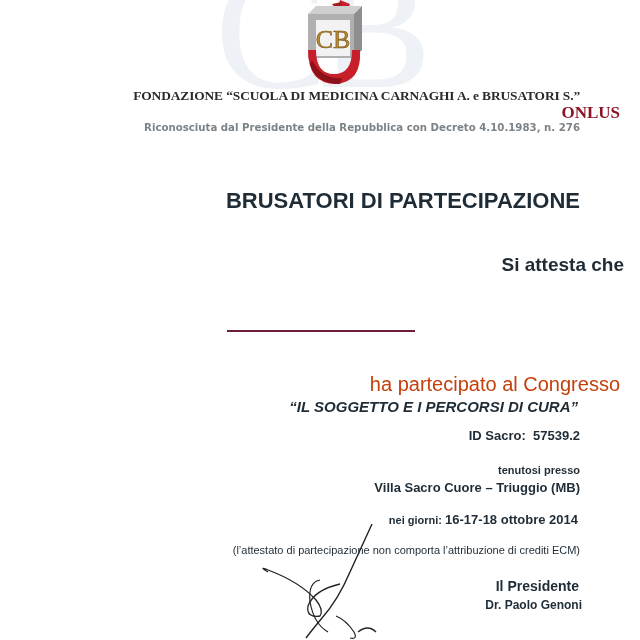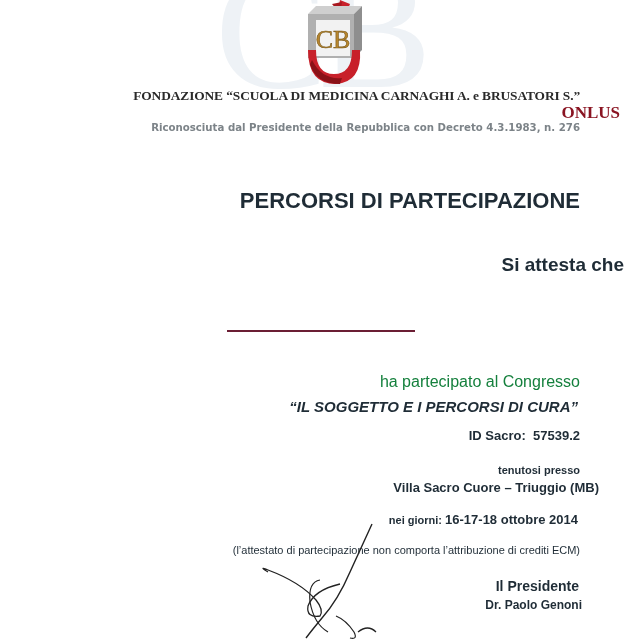--- a/index.html
+++ b/index.html
@@ -28,25 +28,25 @@
     .recognized {
       top: 122px; font-family: "DejaVu Sans", sans-serif; font-weight: bold; font-size: 10.2px;
       color: #7c8388;
     }
     .title { top: 188px; font-size: 22px; font-weight: bold; color: #1f2c36; }
     .subtitle { top: 254px; font-size: 19px; font-weight: bold; color: #1f2c36; margin-left: 44px; }
     .name-line {
       position: absolute; left: 227px; top: 330px; width: 188px; height: 2px;
       background: #6b1e34; z-index: 2;
     }
-    .participated { top: 373px; font-size: 16px; color: #15803d; }
+    .participated { top: 373px; font-size: 20px; color: #c2410c; padding-left: 40px; }
     .congress { top: 398px; font-size: 15px; font-weight: bold; font-style: italic; color: #1f2c36; left: -2px; }
     .event-id { top: 428px; font-size: 13px; font-weight: bold; color: #1f2c36; }
     .held-at { top: 464px; font-size: 11px; font-weight: bold; color: #1f2c36; }
-    .venue { top: 480px; font-size: 13px; font-weight: bold; color: #1f2c36; padding-left: 19px; }
+    .venue { top: 480px; font-size: 13px; font-weight: bold; color: #1f2c36; }
     .dates { top: 512px; font-size: 11px; font-weight: bold; color: #1f2c36; left: -2px; }
     .dates .big { font-size: 13px; margin-top: 31px; }
     .disclaimer { top: 544px; font-size: 11px; color: #1f2c36; }
     .president-title { top: 578px; font-size: 14px; font-weight: bold; color: #1f2c36; left: -1px; }
     .president-name { top: 598px; font-size: 12px; font-weight: bold; color: #1f2c36; left: 2px; }
     .signature { position: absolute; left: 250px; top: 520px; width: 160px; height: 120px; z-index: 3; pointer-events: none; }
   </style>
 </head>
 <body>
 
@@ -59,23 +59,23 @@
   <polygon points="52,14 60,6 60,50 52,58" fill="#8e8e8e"></polygon>
   <rect x="6" y="14" width="46" height="44" fill="#b0b0b0"></rect>
   <rect x="14" y="20" width="34" height="36" fill="#f2f2f2"></rect>
   <path d="M6 50 Q6 84 34 84 Q60 82 58 50 L50 50 Q50 74 32 74 Q14 74 14 50 Z" fill="#c8202a"></path>
   <path d="M10 60 Q20 80 40 78 L38 84 Q14 84 8 64 Z" fill="#8a1218"></path>
   <text x="31" y="48" text-anchor="middle" font-family="Liberation Serif, serif" font-size="26" fill="#b8862e" stroke="#7a5a1a" stroke-width="0.6">CB</text>
 </svg>
 
 <div class="center found-name">FONDAZIONE “SCUOLA DI MEDICINA CARNAGHI A. e BRUSATORI S.”</div>
 <div class="center onlus">ONLUS</div>
-<div class="center recognized">Riconosciuta dal Presidente della Repubblica con Decreto 4.3.1983, n. 276</div>
+<div class="center recognized">Riconosciuta dal Presidente della Repubblica con Decreto 4.10.1983, n. 276</div>
 
-<div class="center title">PERCORSI DI PARTECIPAZIONE</div>
+<div class="center title">BRUSATORI DI PARTECIPAZIONE</div>
 <div class="center subtitle">Si attesta che</div>
 
 <div class="name-line"></div>
 
 <div class="center participated">ha partecipato al Congresso</div>
 <div class="center congress">“IL SOGGETTO E I PERCORSI DI CURA”</div>
 <div class="center event-id">
   <span>ID Sacro:</span>&nbsp;
   <span>57539.2</span>
 </div>

